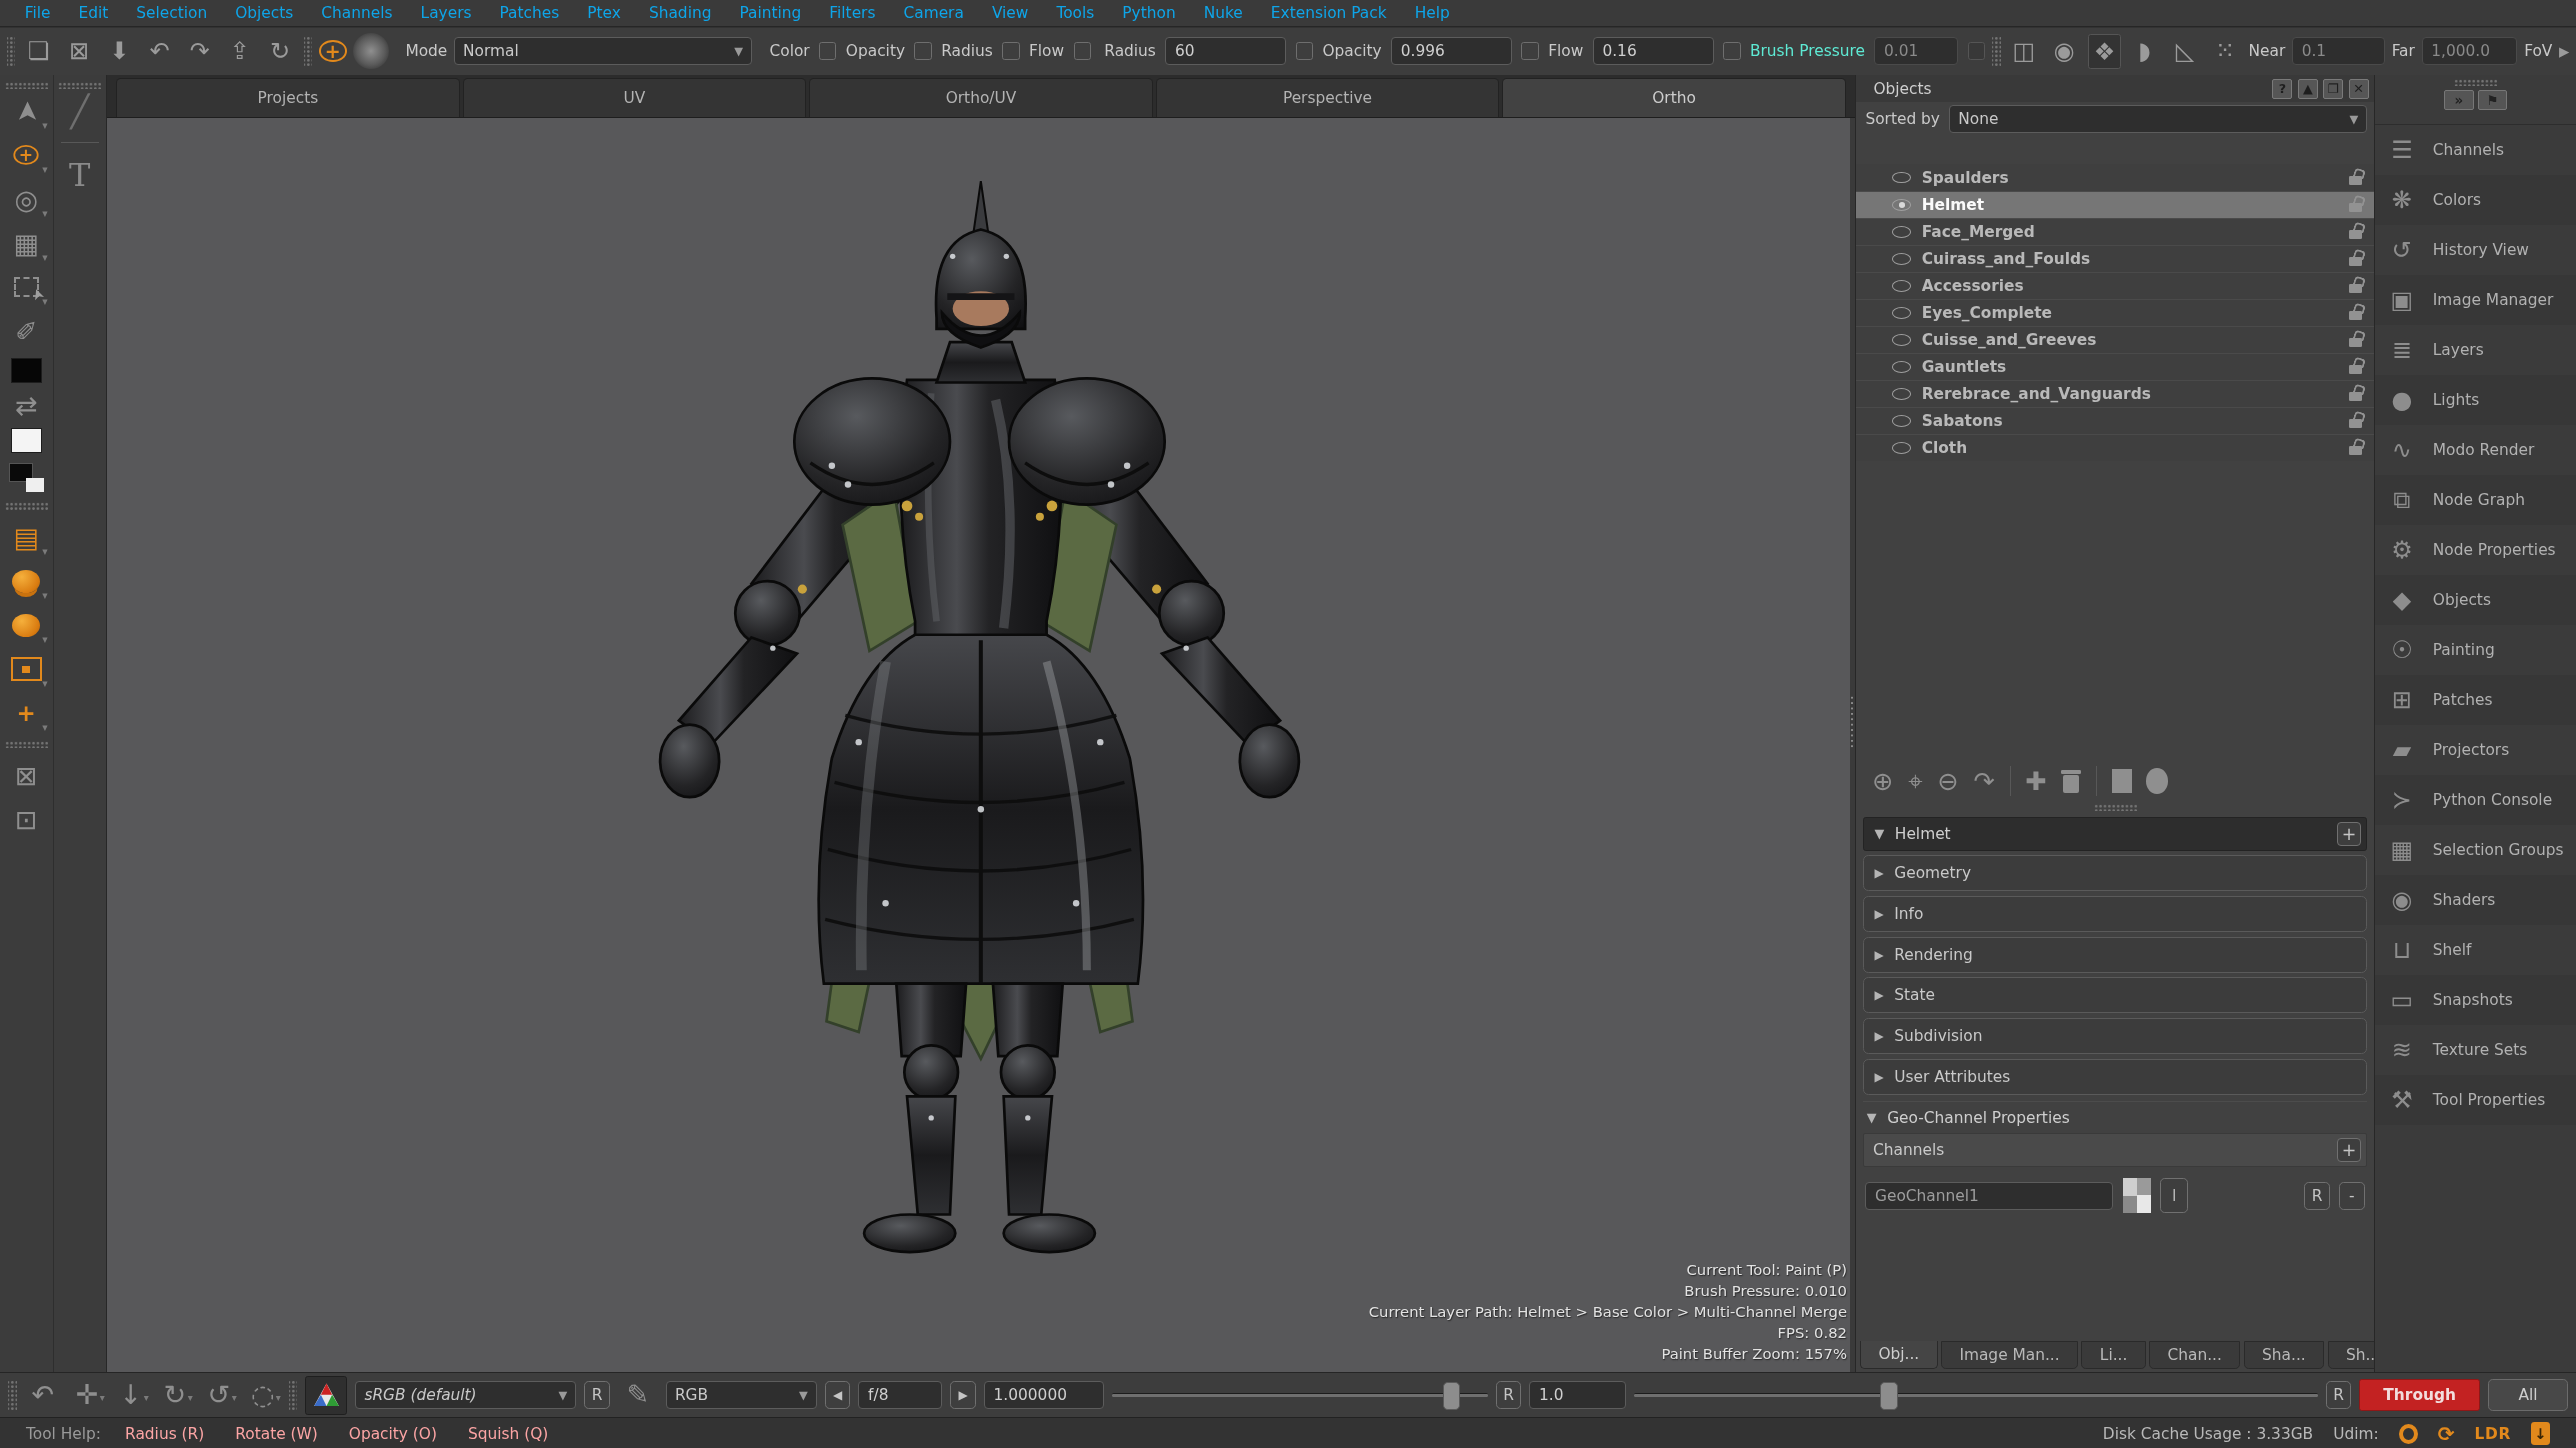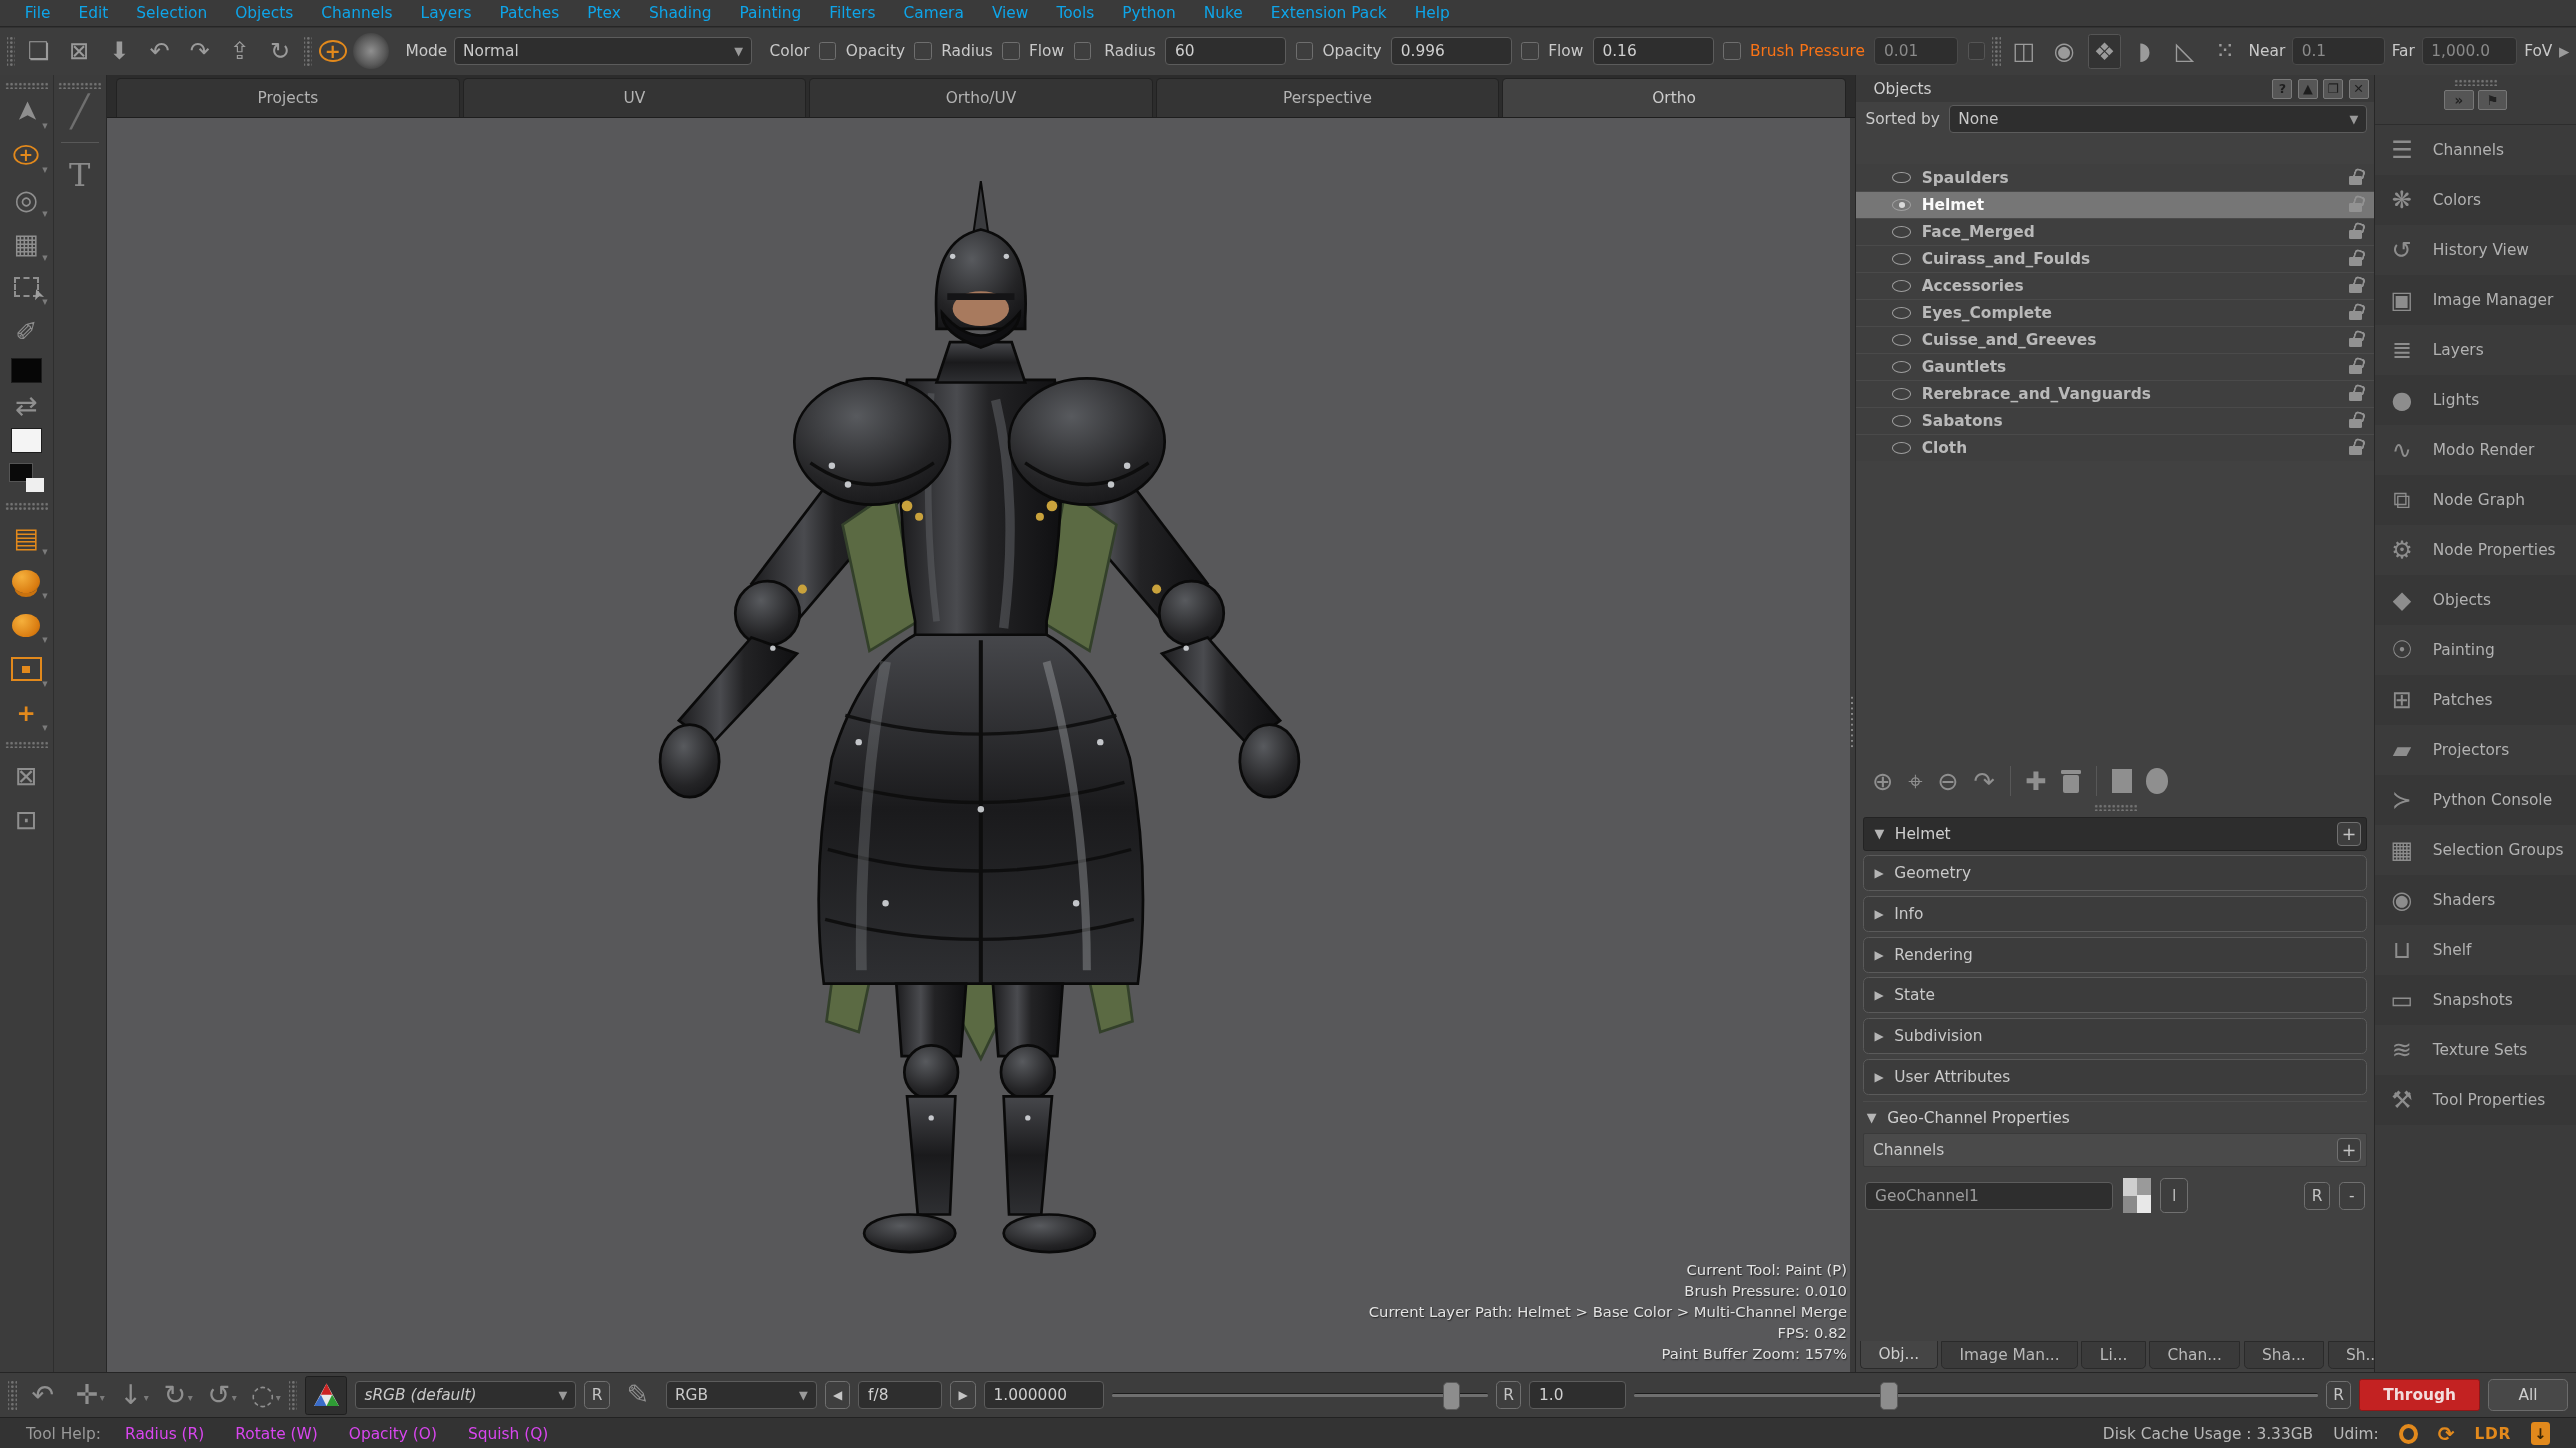--- a/index.html
+++ b/index.html
@@ -20,21 +20,21 @@
   .chk.dim { border-color:#555; background:#383838; }
   .field { height:28px; background:#2e2e2e; border:0.7px solid #5c5c5c; border-radius:4px;
     display:flex; align-items:center; padding:0 8.7px; color:#cfcfcf; white-space:nowrap; }
   .field.dim { color:#8a8a8a; border-color:#4a4a4a; }
   .dd { height:28px; background:#2e2e2e; border:0.7px solid #5c5c5c; border-radius:4px;
     display:flex; align-items:center; padding:0 8px; justify-content:space-between; white-space:nowrap; }
   .dd .arr { color:#9a9a9a; font-size:11.4px; margin-left:10.7px; }
   .rbtn { width:25.5px; height:28px; background:#3e3e3e; border:0.7px solid #707070; border-radius:4.7px;
     display:flex; align-items:center; justify-content:center; color:#c5c5c5; flex:none; }
   .label { white-space:nowrap; }
-  .label.dim { color:#f97316; }
+  .label.dim { color:#5eead4; }
   .ico { color:#9b9b9b; text-align:center; }
   
   #menu-bar { position:absolute; left:0; top:0; right:0; height:27px; background:#3a3a3a;
     border-bottom:0.7px solid #262626; display:flex; align-items:center; padding-left:10.7px; }
   .menu-item { padding:0 14px; color:#0ea5e9; }
   
   #toolbar { position:absolute; left:0; top:27.5px; right:0; height:48px; background:#3d3d3d;
     border-bottom:0.7px solid #252525; display:flex; align-items:center; gap:6.7px; padding:0 6.7px; }
   .tbtn { width:34px; height:35px; font-size:24px; line-height:35px; }
   .brush-preview { width:36px; height:36px; border-radius:50%; flex:none;
@@ -163,21 +163,21 @@
   .thumb { position:absolute; top:-12px; width:17.4px; height:28px; background:#8d8d8d;
     border:0.7px solid #5a5a5a; border-radius:4.7px; }
   .btn-through { height:32px; padding:0 23px; background:#c32222; border:0.7px solid #8f1717; border-radius:2.7px;
     color:#f2dddd; display:flex; align-items:center; font-weight:bold; }
   .btn-all { height:32px; padding:0 29.5px; background:#484848; border:0.7px solid #6b6b6b; border-radius:4.7px;
     color:#cfcfcf; display:flex; align-items:center; }
   
   #status-bar { position:absolute; left:0; right:0; bottom:0; height:32px; background:#333;
     border-top:0.7px solid #222; display:flex; align-items:center; padding:0 26px; gap:24px; }
   #status-bar .th { color:#9a9a9a; }
-  #shortcuts { display:flex; gap:31px; color:#d946ef; }
+  #shortcuts { display:flex; gap:31px; color:#fca5a5; }
   #status-right { margin-left:auto; display:flex; align-items:center; gap:20px; color:#b9b9b9; }
   .o-ring { width:19px; height:20px; border:4.7px solid #e2891c; border-radius:50%; }
   .o-glyph { color:#e2891c; font-size:20px; font-weight:bold; }
   .o-ldr { color:#e2891c; font-weight:bold; letter-spacing:0.7px; }
   .o-file { width:19px; height:23px; background:#e2891c; border-radius:3.4px; color:#3a2506;
     display:flex; align-items:center; justify-content:center; font-weight:bold; font-size:14.8px; }
 </style>
 </head>
 <body>
 

